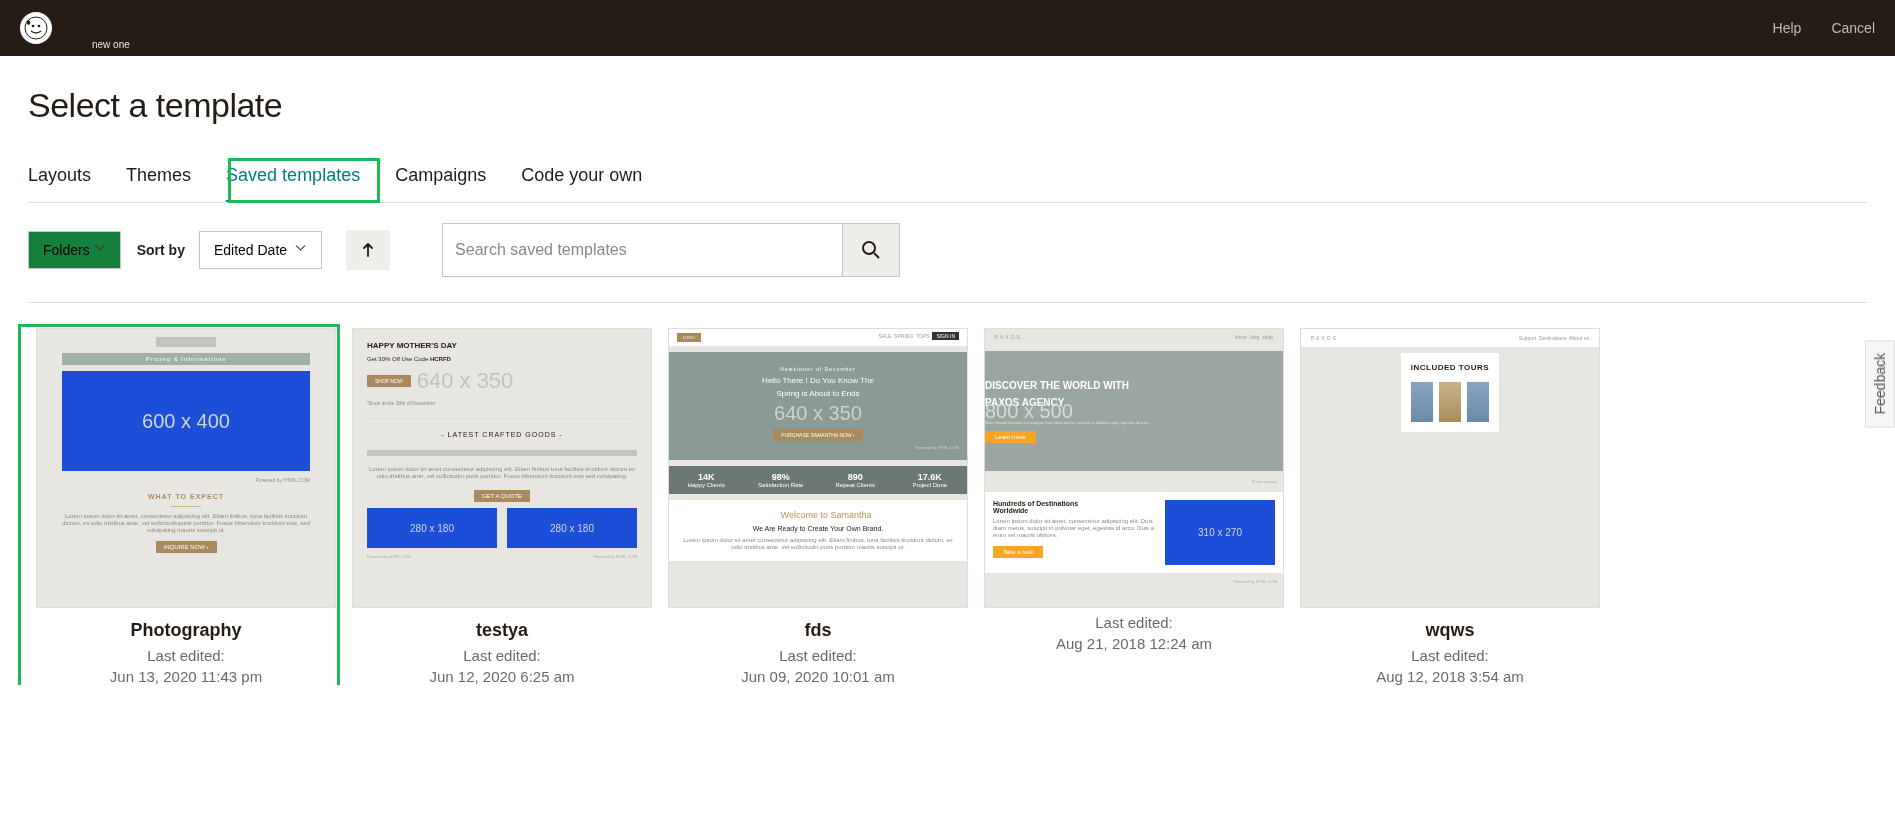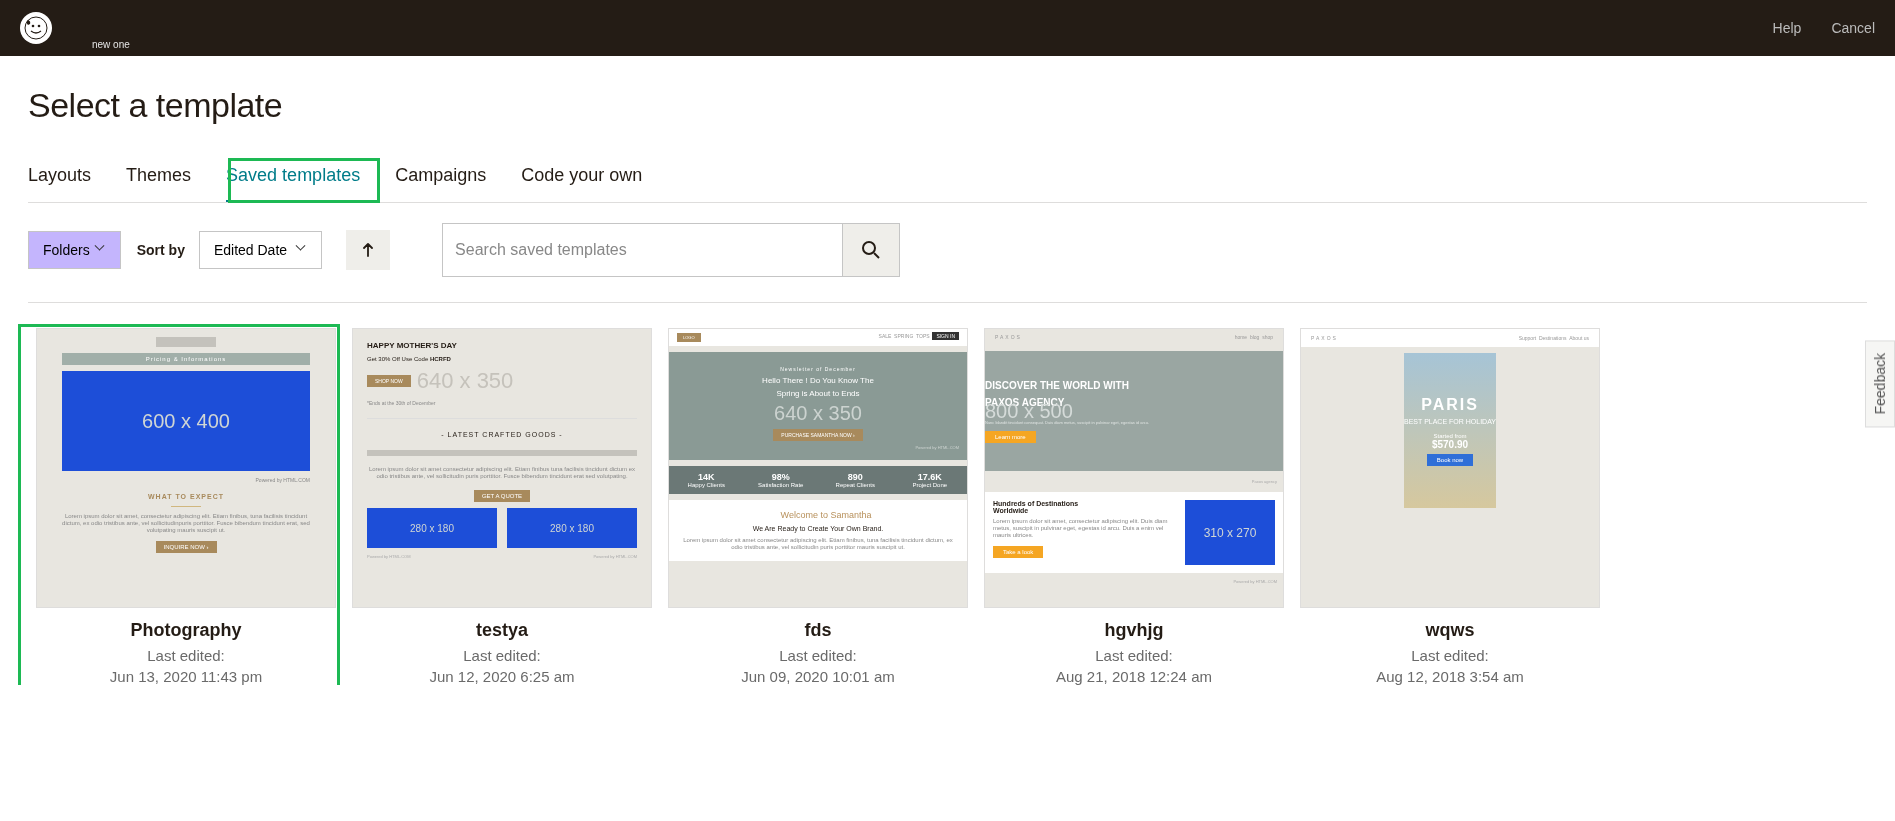--- a/index.html
+++ b/index.html
@@ -18,21 +18,21 @@
   .page-title { font-size: 34px; font-weight: 400; margin-bottom: 40px; letter-spacing: -0.5px; }
   
   
   .tabs { display: flex; border-bottom: 1px solid #dedddc; margin-bottom: 20px; position: relative; margin-top: 11px; }
   .tab { padding: 0 0 14px 0; margin-right: 35px; font-size: 18px; color: #241c15; cursor: pointer; }
   .tab.active { color: #007c89; border-bottom: 2px solid #007c89; }
   .tab-highlight { border: 3px solid #1db954; position: absolute; pointer-events: none; }
   
   
   .toolbar { display: flex; align-items: center; gap: 12px; margin-bottom: 15px; border-bottom: 1px solid #dedddc; padding-bottom: 25px; }
-  .folders-btn { border: 1px solid #c5c5c5; background: #c4b5fd; padding: 10px 14px; font-size: 14px; cursor: pointer; display: flex; align-items: center; gap: 6px; }
+  .folders-btn { border: 1px solid #c5c5c5; background: #15803d; padding: 10px 14px; font-size: 14px; cursor: pointer; display: flex; align-items: center; gap: 6px; }
   .sortby-label { font-size: 14px; font-weight: 600; margin-left: 4px; margin-right: 2px; }
   .sort-select { border: 1px solid #c5c5c5; background: #fff; padding: 10px 14px; font-size: 14px; cursor: pointer; display: flex; align-items: center; gap: 10px; }
   .sort-dir { background: #efeeea; border: none; width: 44px; height: 40px; display: flex; align-items: center; justify-content: center; cursor: pointer; margin-left: 12px; }
   .search-wrap { display: flex; margin-left: 40px; }
   .search-input { border: 1px solid #c5c5c5; border-right: none; padding: 17px 12px; font-size: 16px; width: 400px; color: #888; }
   .search-input::placeholder { color: #888; }
   .search-btn { background: #efeeea; border: 1px solid #c5c5c5; width: 58px; display: flex; align-items: center; justify-content: center; cursor: pointer; }
   
   
   .grid { display: flex; gap: 16px; padding-top: 10px; }
@@ -229,42 +229,43 @@
             <span class="btn-orange">Learn more</span>
           </div>
           <div style="font-size:4px; color:#aaa; align-self:flex-end; padding:2px 6px;">Paxos agency</div>
           <div style="background:#fff; width:100%; padding:8px; display:flex; gap:8px;">
             <div style="flex:1; text-align:left;">
               <div style="font-size:7px; font-weight:700;">Hundreds of Destinations</div>
               <div style="font-size:7px; font-weight:700;">Worldwide</div>
               <div class="txt" style="text-align:left; margin-top:4px;">Lorem ipsum dolor sit amet, consectetur adipiscing elit. Duis diam metus, suscipit in pulvinar eget, egestas id arcu. Duis a enim vel mauris ultrices.</div>
               <span class="btn-orange" style="margin-top:6px; display:inline-block;">Take a look</span>
             </div>
-            <div class="img-ph" style="width:90px; height:65px; font-size:12px;">310 x 270</div>
+            <div class="img-ph" style="width:110px; height:65px; font-size:10px;">310 x 270</div>
           </div>
           <div style="font-size:4px; color:#aaa; align-self:flex-end; padding:0 6px;">Powered by HTML.COM</div>
         </div>
       </div>
-      <div class="card-title">hgvhjg</div>
       <div class="card-sub">Last edited:</div>
       <div class="card-date">Aug 21, 2018 12:24 am</div>
     </div>
 
     <div class="card-wrap">
       <div class="card">
         <div class="thumb thumb-paris">
           <div class="navline" style="padding:6px 10px; background:#fff;">
               <span style="letter-spacing:2px;">PAXOS</span>
               <span>Support&nbsp;&nbsp;Destinations&nbsp;&nbsp;About us</span>
             </div>
-          <div class="hero">
-            <h4>PARIS</h4>
-            <p>BEST PLACE FOR HOLIDAY</p>
-            <div class="price" style="margin-top:4px;">Started from<br><b style="font-size:10px;">$570.90</b></div>
-            <span class="btn-blue">Book now</span>
+          <div class="tours" style="background:#fff;">
+            <h5>INCLUDED TOURS</h5>
+            <div class="tour-imgs">
+                <div></div>
+                <div style="background:linear-gradient(#c9b48a,#a68d5d);"></div>
+                <div></div>
+              </div>
           </div>
         </div>
       </div>
       <div class="card-title">wqws</div>
       <div class="card-sub">Last edited:</div>
       <div class="card-date">Aug 12, 2018 3:54 am</div>
     </div>
 
   </div>
 </div>

